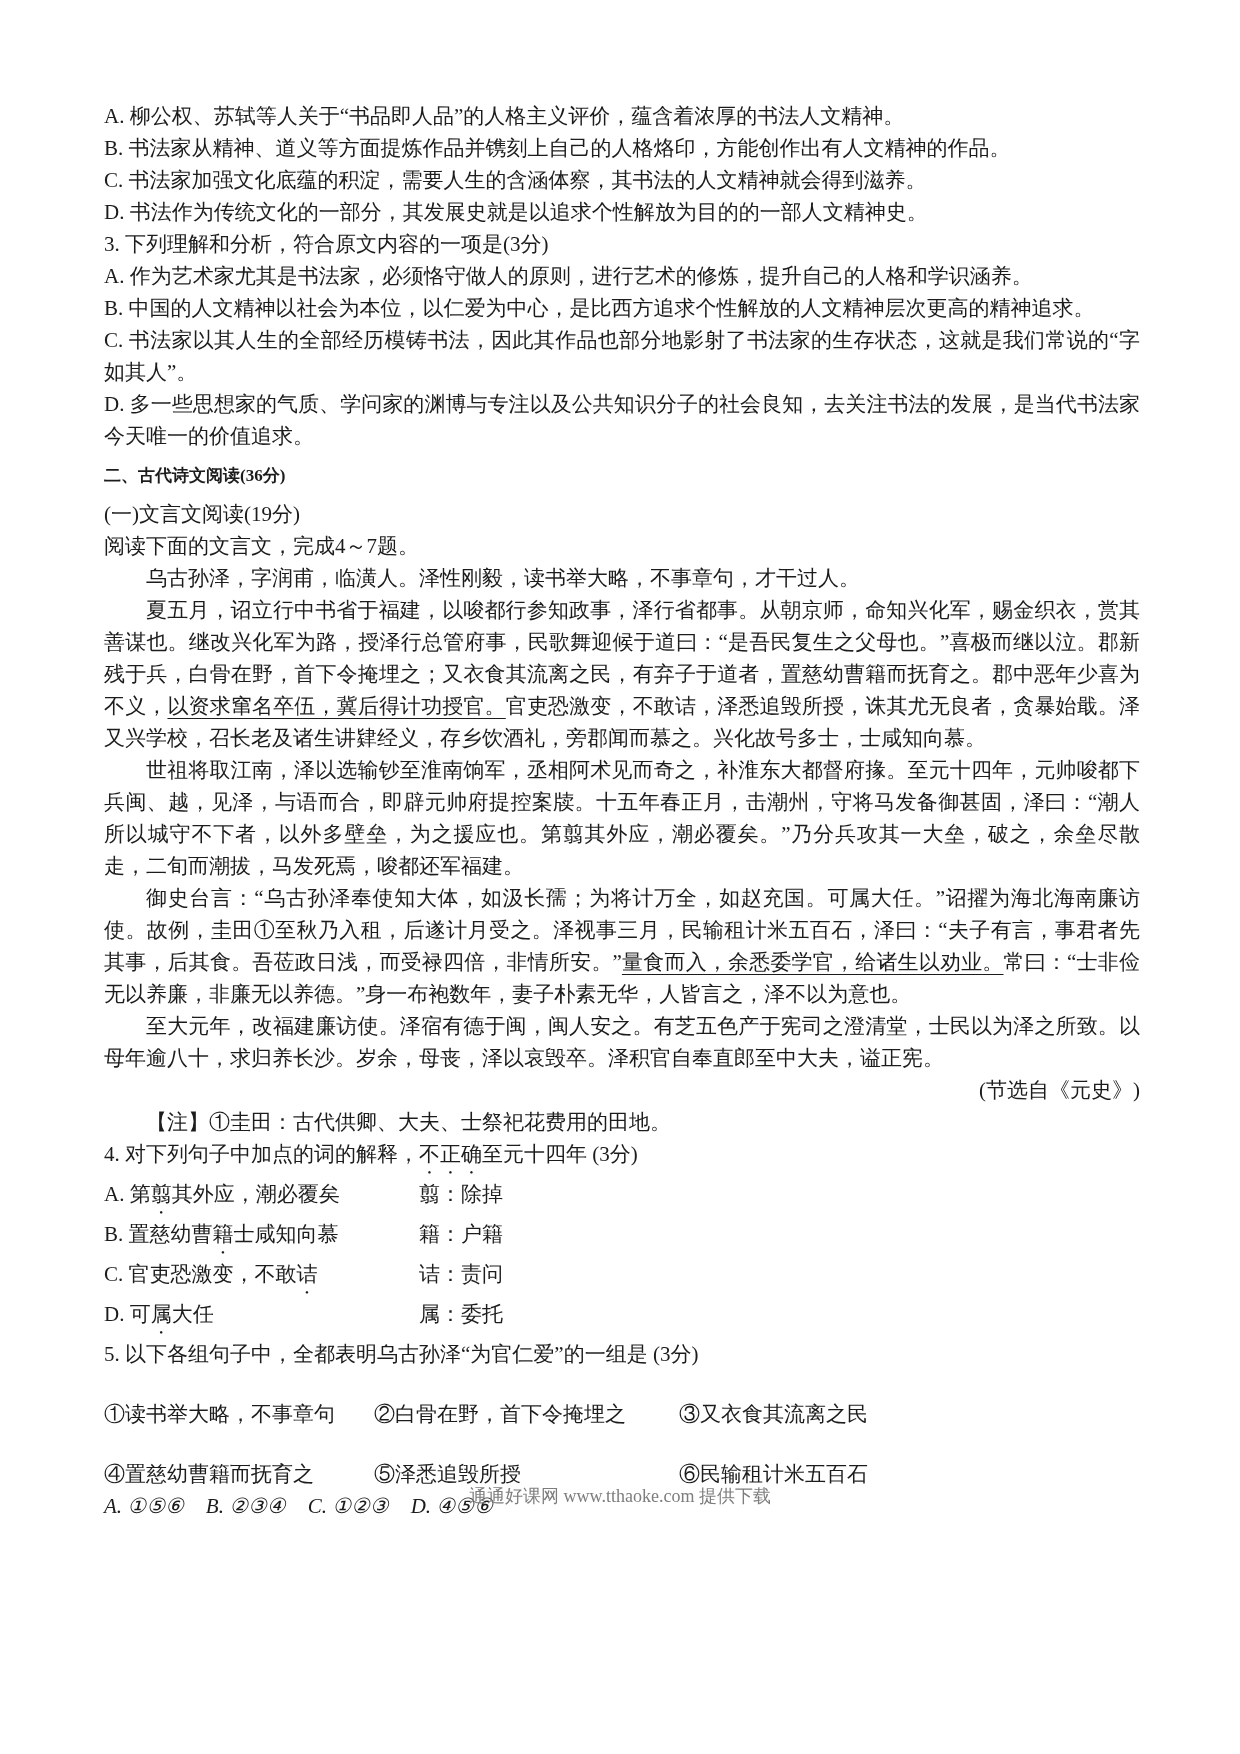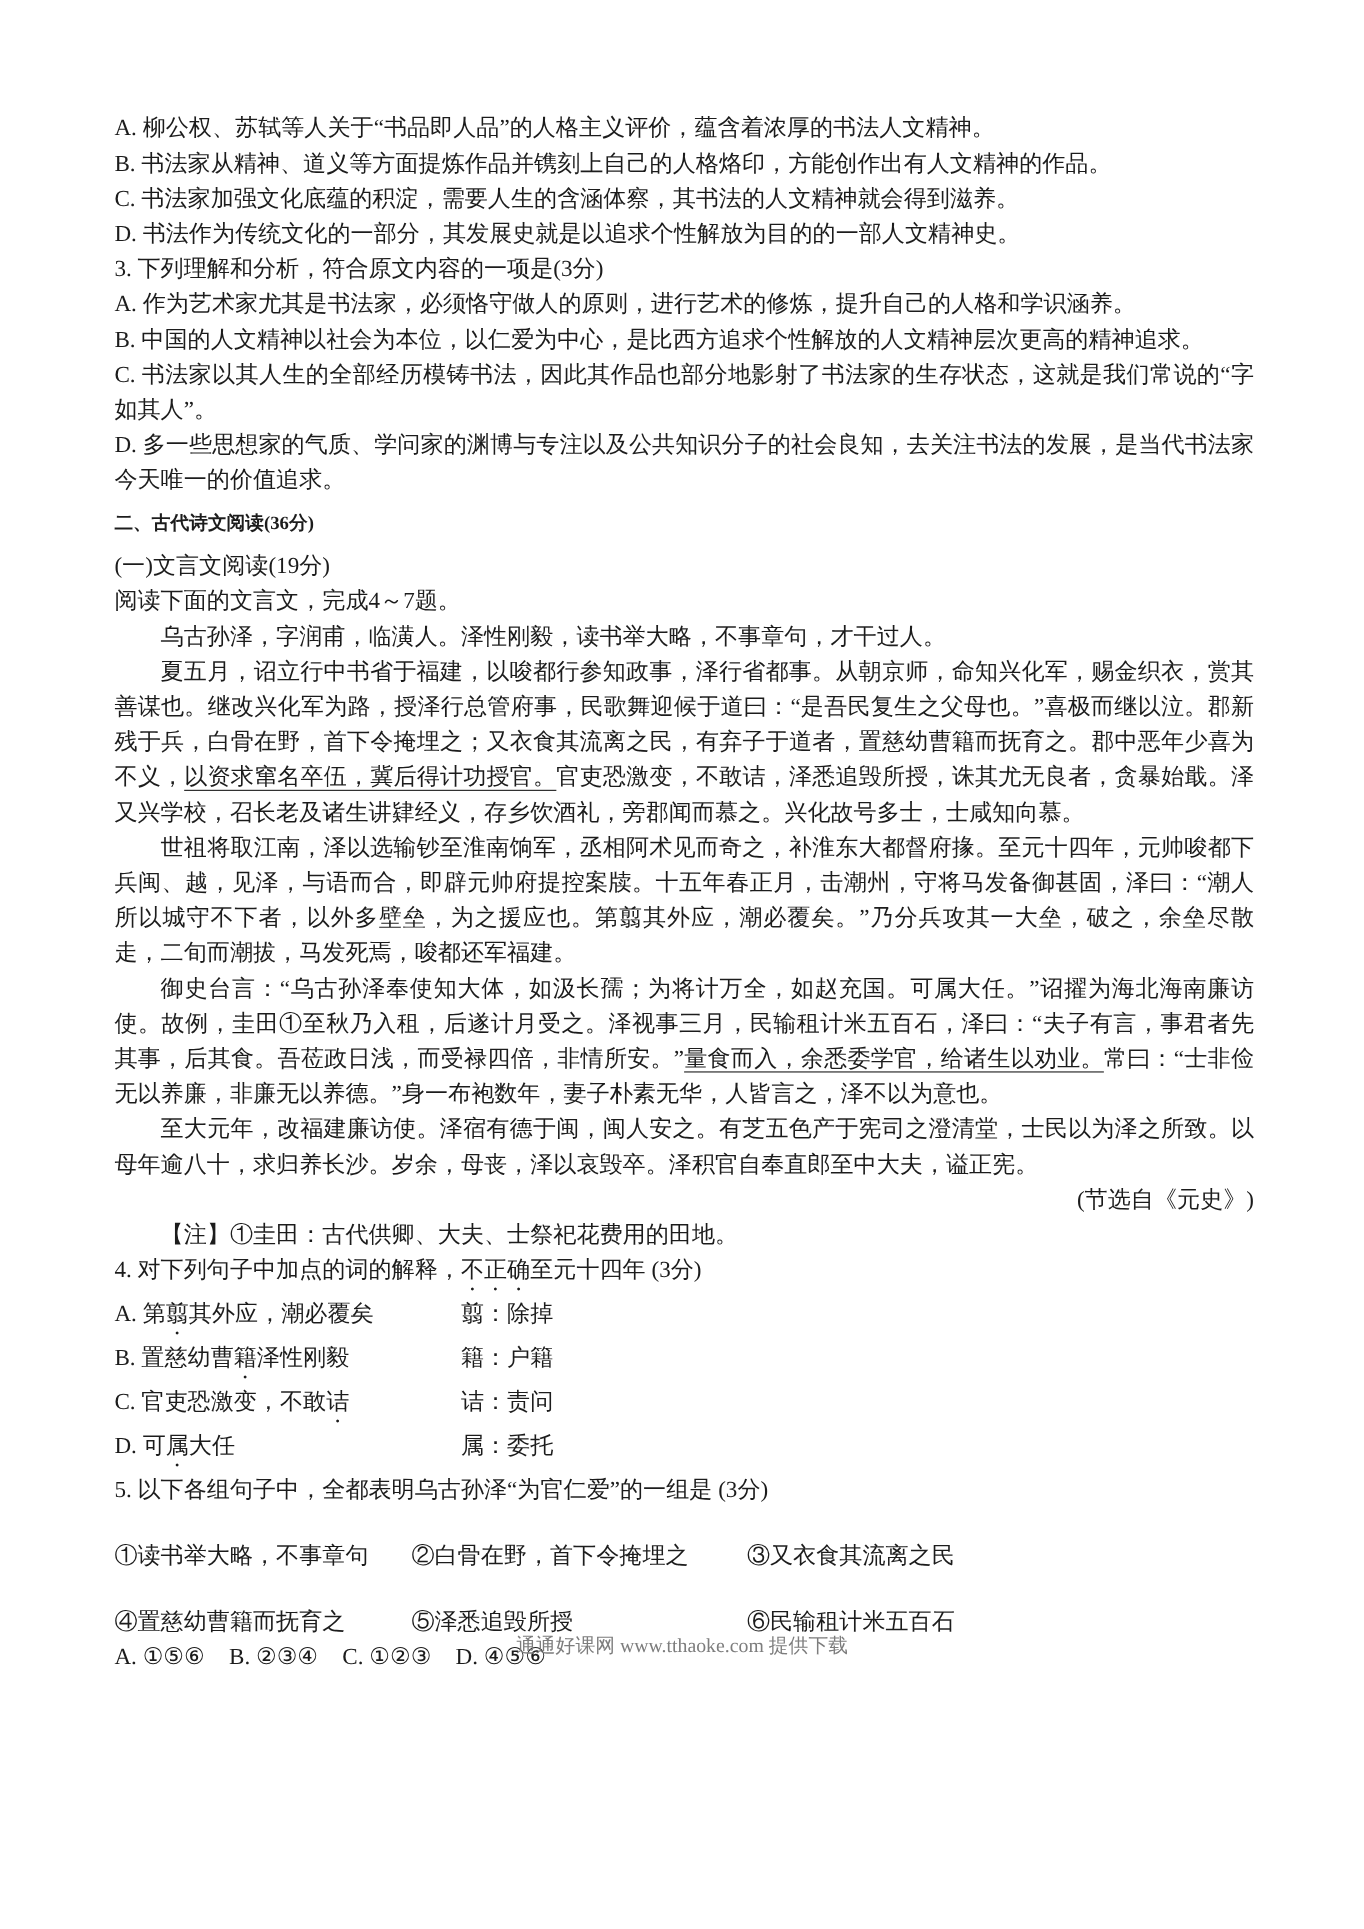--- a/index.html
+++ b/index.html
@@ -45,21 +45,21 @@
   .note { text-indent: 2em; }
   .q4-row { display: flex; }
   .q4-sentence { width: 315px; flex: 0 0 315px; }
   .q4-gloss { flex: 1; }
   .q5-grid {
     display: grid;
     grid-template-columns: 270px 305px 1fr;
     text-align: left;
     margin-top: 28px;
   }
-  .q5-answers { display: flex; gap: 22px; text-align: left; }
+  .q5-answers { display: flex; gap: 22px; text-align: left; font-style: italic; }
   .footer {
     position: absolute;
     left: 0;
     right: 0;
     top: 1484px;
     text-align: center;
     font-size: 18px;
     color: #7d7d7d;
     font-family: "Liberation Serif", "DejaVu Serif", serif;
   }
@@ -94,21 +94,21 @@
     <p class="line source">(节选自《元史》)</p>
     <p class="line note">【注】①圭田：古代供卿、大夫、士祭祀花费用的田地。</p>
 
     <p class="line"><span>4. 对下列句子中加点的词的解释，</span><span class="em-dot">不正确</span><span>至元十四年 (3分)</span></p>
 
     <div class="q4-row">
       <span class="q4-sentence"><span>A. 第</span><span class="em-dot">翦</span><span>其外应，潮必覆矣</span></span>
       <span class="q4-gloss">翦：除掉</span>
     </div>
     <div class="q4-row">
-      <span class="q4-sentence"><span>B. 置慈幼曹</span><span class="em-dot">籍</span><span>泽性刚毅</span></span>
+      <span class="q4-sentence"><span>B. 置慈幼曹</span><span class="em-dot">籍</span><span>士咸知向慕</span></span>
       <span class="q4-gloss">籍：户籍</span>
     </div>
     <div class="q4-row">
       <span class="q4-sentence"><span>C. 官吏恐激变，不敢</span><span class="em-dot">诘</span><span></span></span>
       <span class="q4-gloss">诘：责问</span>
     </div>
     <div class="q4-row">
       <span class="q4-sentence"><span>D. 可</span><span class="em-dot">属</span><span>大任</span></span>
       <span class="q4-gloss">属：委托</span>
     </div>

